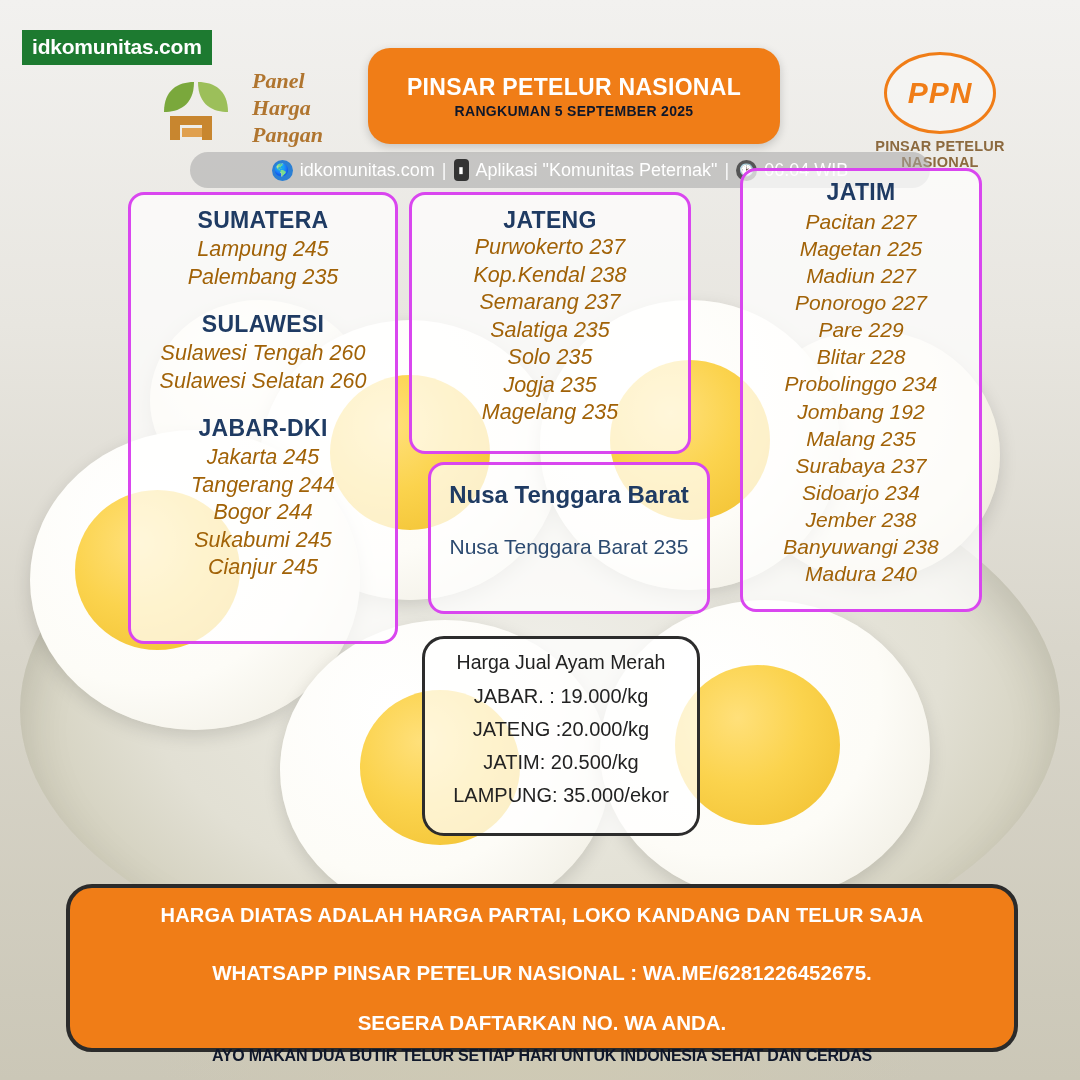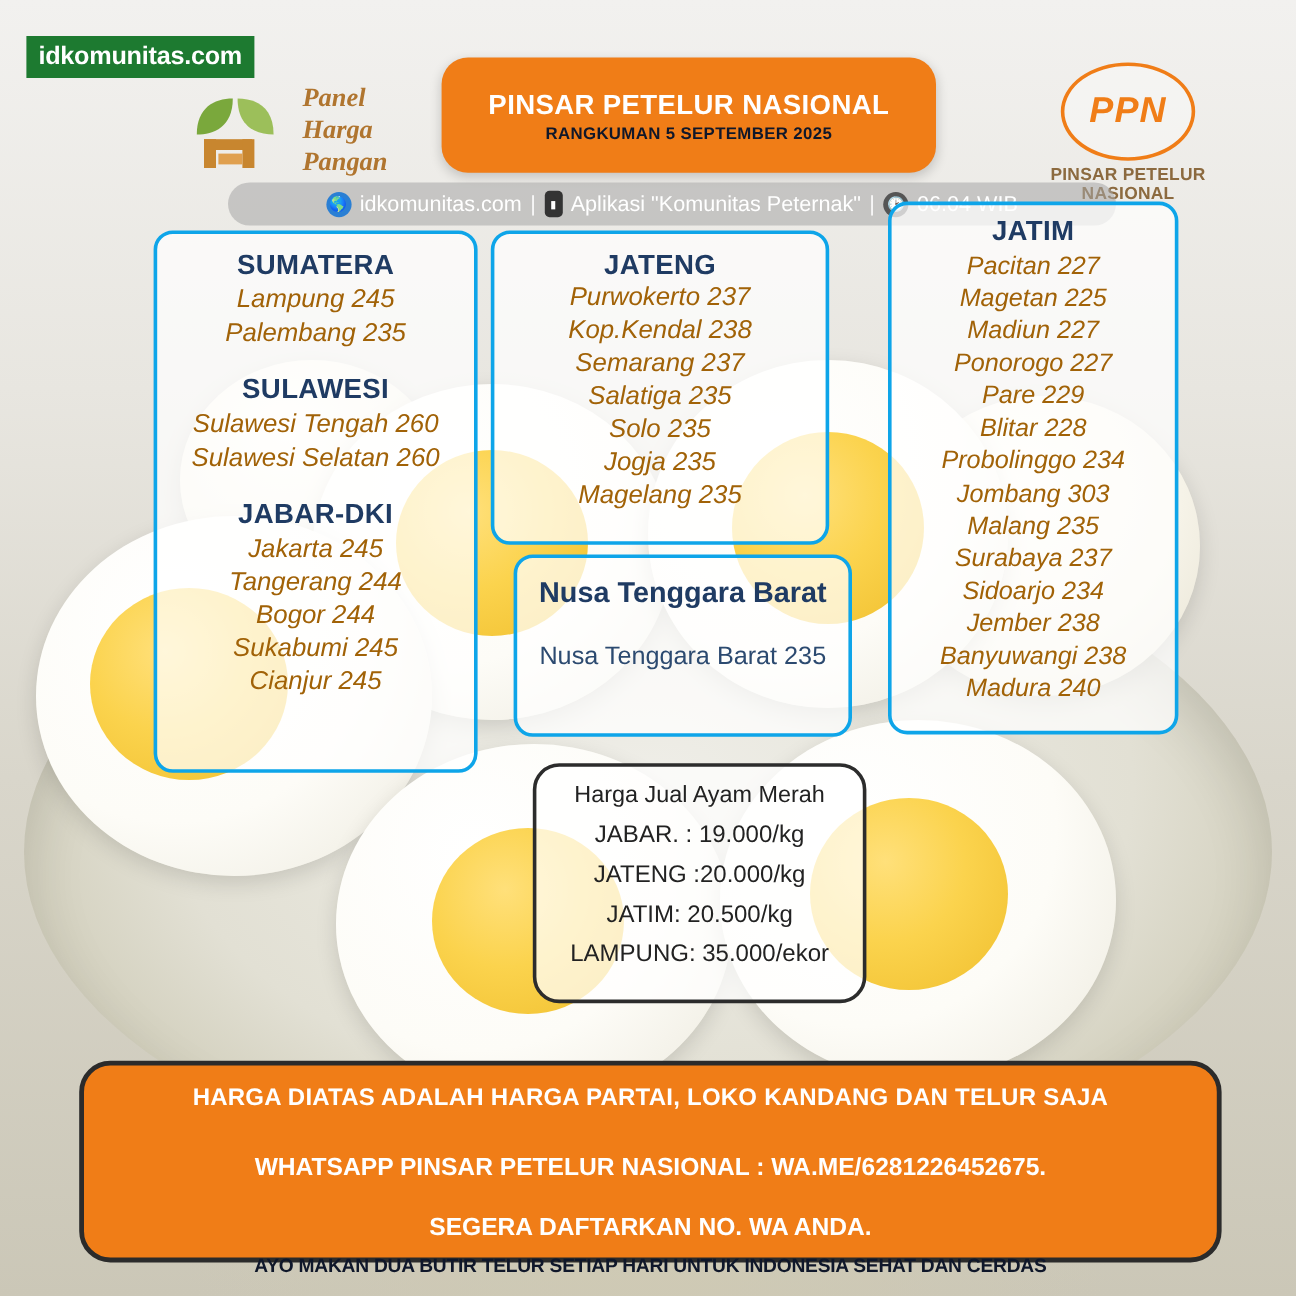--- a/index.html
+++ b/index.html
@@ -120,37 +120,37 @@
     background: #2a7fd4; color: #fff; font-size: 12px; flex: none;
   }
   .infobar .ic.phone { background: #333; border-radius: 4px; width: 15px; height: 22px; font-size: 9px; }
   .infobar .ic.clock { background: #555; }
   .infobar .sep { opacity: 0.9; }
 
   
   .panel {
     position: absolute;
     background: rgba(255,255,255,0.72);
-    border: 3px solid #0ea5e9;
+    border: 3px solid #d946ef;
     border-radius: 16px;
   }
   .panel h3 {
     text-align: center; color: #1f3b63;
     font-size: 23px; font-weight: 700; letter-spacing: 0.3px;
   }
   .panel .row {
     text-align: center; color: #a16207;
     font-size: 21.5px; line-height: 1.28; font-style: italic;
   }
 
   #p-sumatera { left: 128px; top: 192px; width: 270px; height: 452px; padding: 12px 24px; }
   #p-jateng  { left: 409px; top: 192px; width: 282px; height: 262px; padding: 12px 8px; }
   #p-ntb     { left: 428px; top: 462px; width: 282px; height: 152px; padding: 16px 10px; }
   #p-jatim   { left: 740px; top: 168px; width: 242px; height: 444px; padding: 8px 6px; }
-  #p-harga   { left: 444px; top: 636px; width: 278px; height: 200px; padding: 12px 10px;
+  #p-harga   { left: 422px; top: 636px; width: 278px; height: 200px; padding: 12px 10px;
                border-color: #2c2c2c; border-width: 3px; border-radius: 22px; }
 
   .group { margin-bottom: 6px; }
   .group h3 { margin-bottom: 2px; }
   .spacer { height: 14px; }
 
   #p-jatim h3 { font-size: 23px; margin-bottom: 2px; }
   #p-jatim .row { font-size: 21px; line-height: 1.29; }
 
   #p-ntb .ntb-title {
@@ -286,21 +286,21 @@
 
   <div class="panel" id="p-jatim">
     <h3>JATIM</h3>
     <div class="row">Pacitan 227</div>
     <div class="row">Magetan 225</div>
     <div class="row">Madiun 227</div>
     <div class="row">Ponorogo 227</div>
     <div class="row">Pare 229</div>
     <div class="row">Blitar 228</div>
     <div class="row">Probolinggo 234</div>
-    <div class="row">Jombang 303</div>
+    <div class="row">Jombang 192</div>
     <div class="row">Malang 235</div>
     <div class="row">Surabaya 237</div>
     <div class="row">Sidoarjo 234</div>
     <div class="row">Jember 238</div>
     <div class="row">Banyuwangi 238</div>
     <div class="row">Madura 240</div>
   </div>
 
   <div class="panel" id="p-harga">
     <div class="h-title">Harga Jual Ayam Merah</div>

